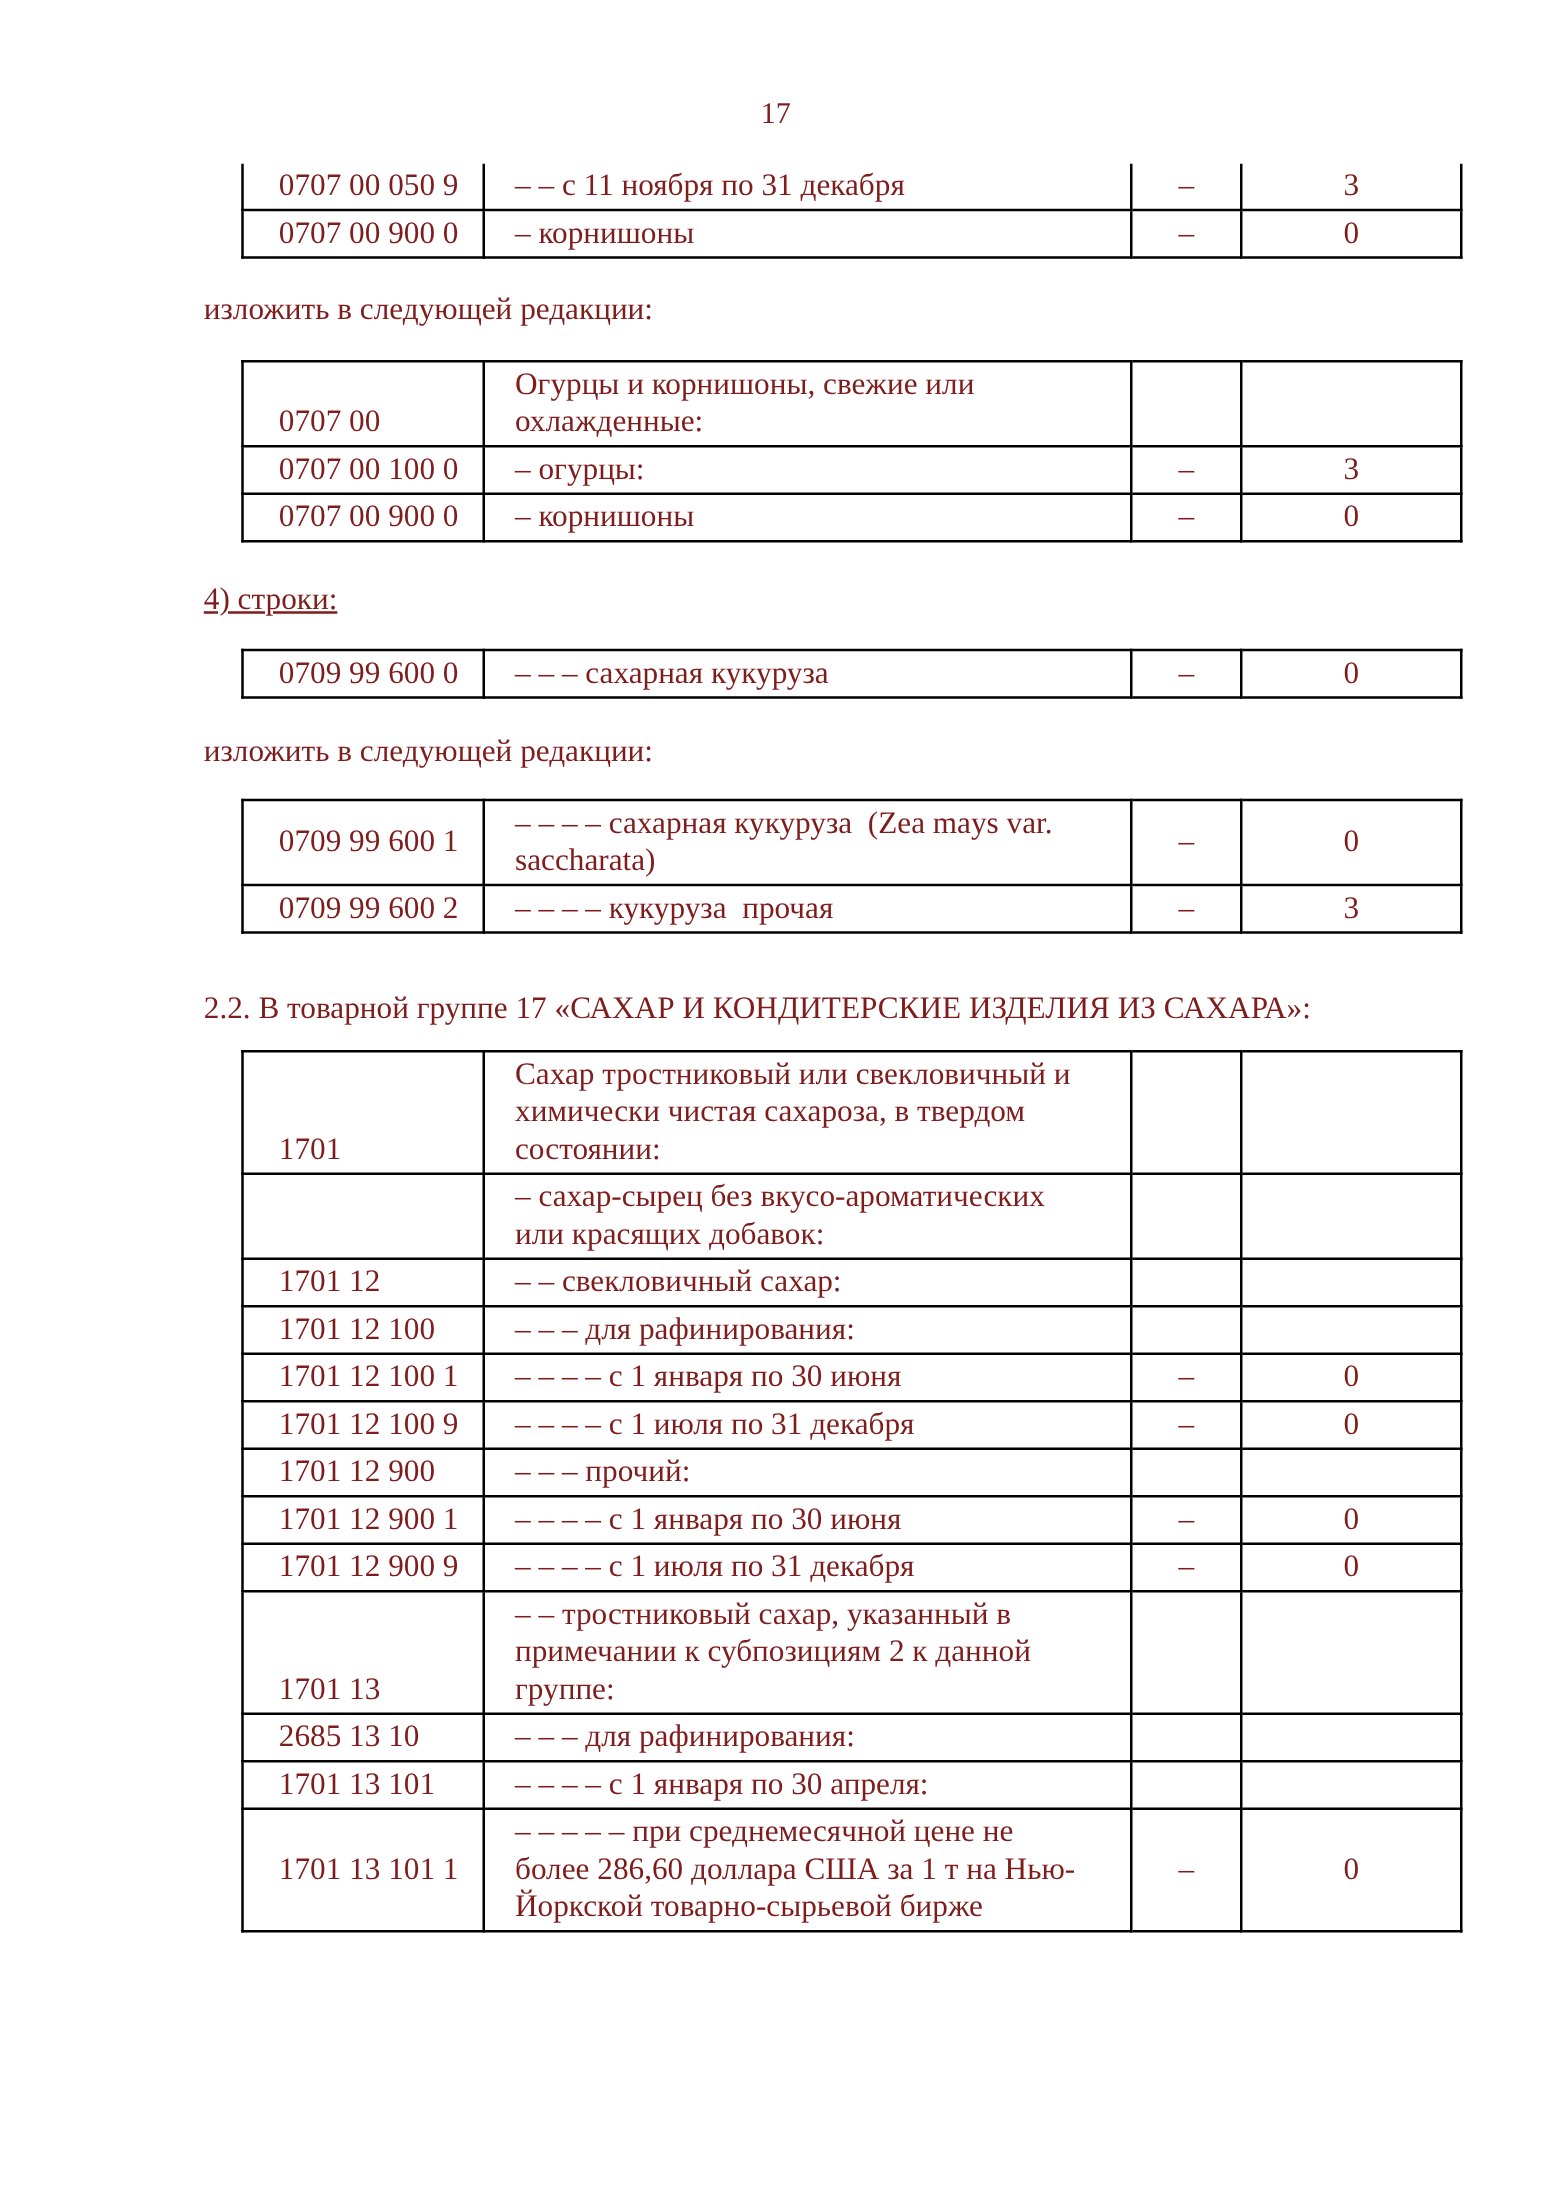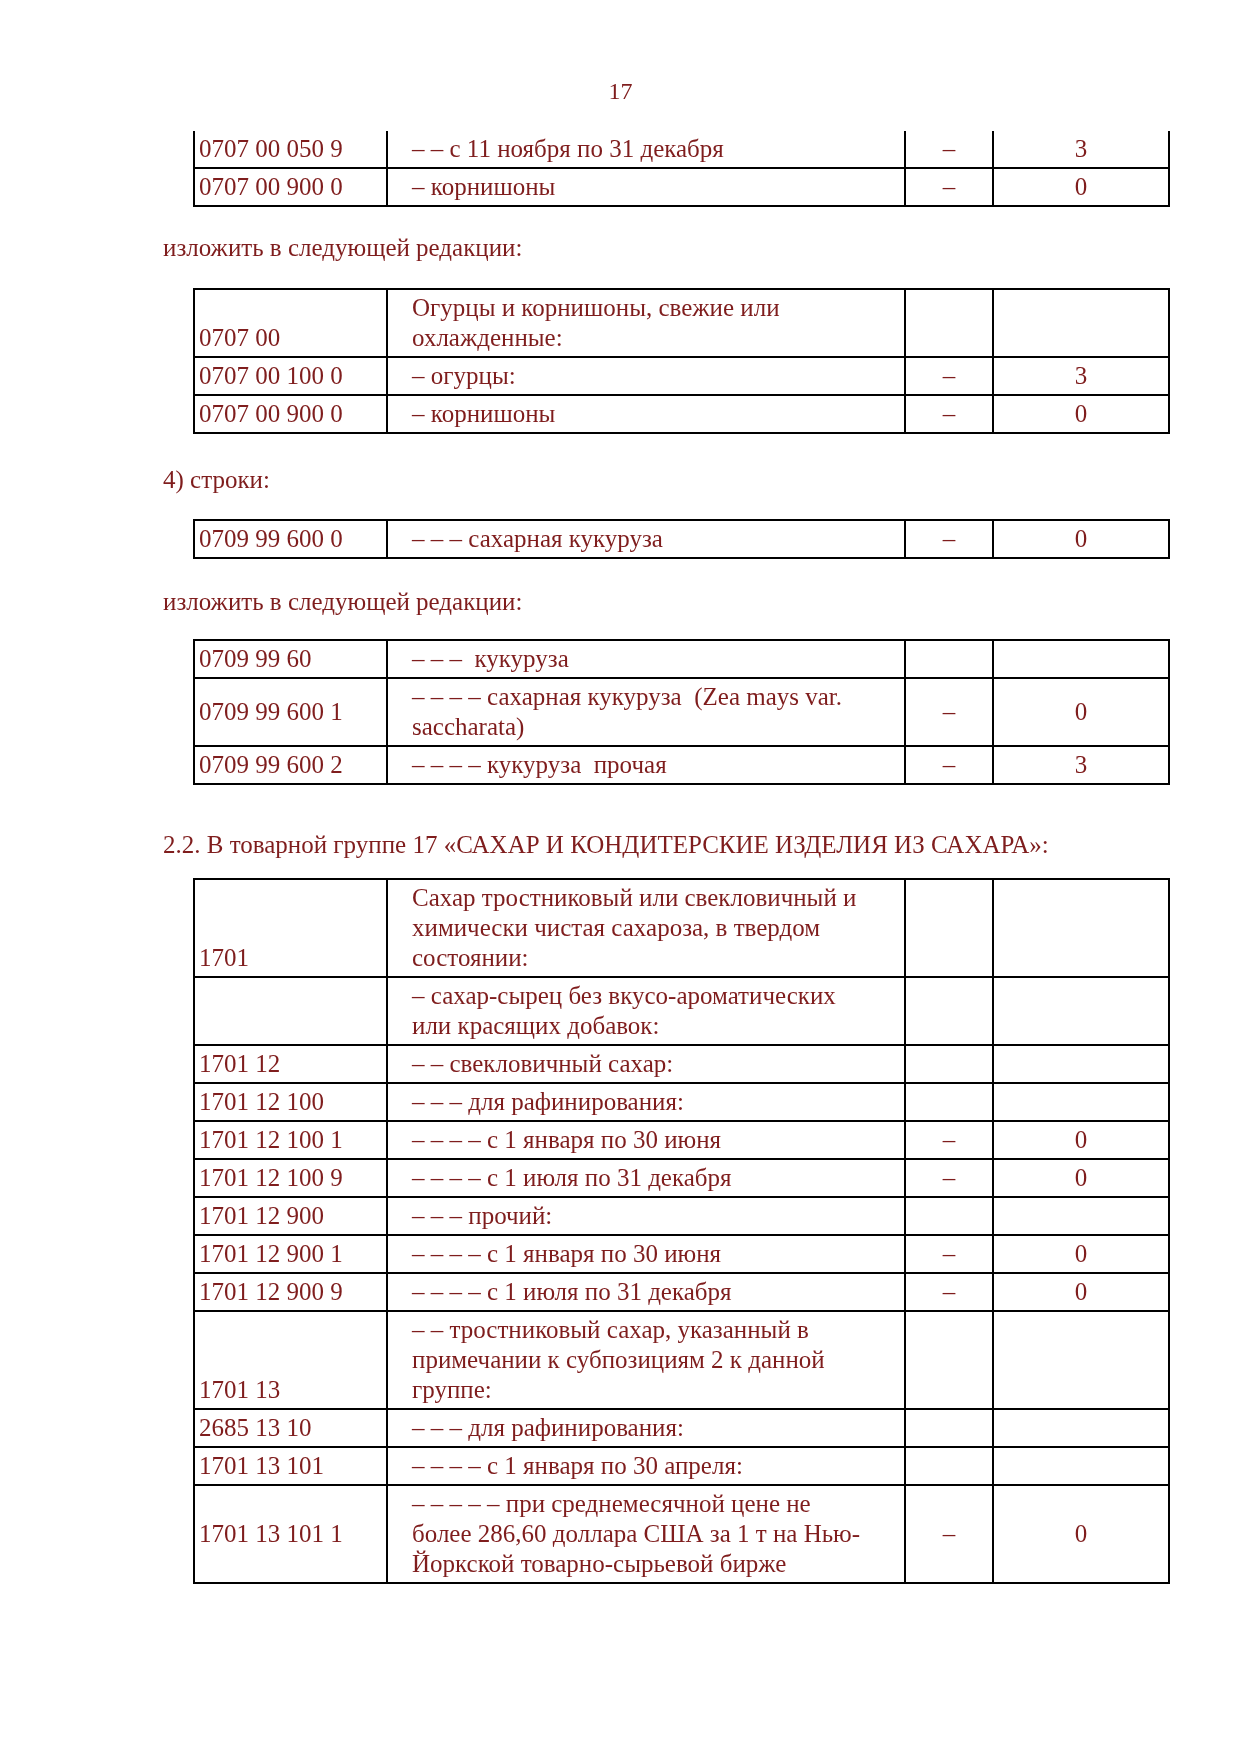--- a/index.html
+++ b/index.html
@@ -16,21 +16,21 @@
     padding:62px 74px 0 163px;
     overflow:hidden;
   }
   .page-number {
     margin:0 -74px 0 -163px;
     text-align:center;
     font-size:24px;
   }
   p.para { margin:0; }
   p.amend-1   { margin-top:26px; }
-  p.item-4    { margin-top:31px; }
+  p.item-4    { margin-top:31px;text-decoration:underline; }
   p.amend-2   { margin-top:28px; }
   p.section-22{ margin-top:45px; white-space:nowrap; }
   p.item-1    { margin-top:31px; }
 
   table.tariff {
     border-collapse:collapse;
     table-layout:fixed;
     width:975px;
     margin-left:30px;
   }
@@ -40,21 +40,21 @@
   table.t4 { margin-top:22px; }
   table.t5 { margin-top:18px; }
 
   table.tariff td {
     border:2px solid #000;
     padding:3px 8px;
     vertical-align:middle;
     white-space:pre-wrap;
     word-wrap:break-word;
   }
-  table.tariff td.code { padding-left:4px; }
+  table.tariff td.code { padding-left:28px; }
   table.tariff td.desc { padding-left:24px; padding-right:26px; }
   table.tariff td.unit, table.tariff td.rate { text-align:center; }
   
   table.no-top tr:first-child td { border-top:none; }
 </style>
 </head>
 <body>
 
 <div class="page">
 
@@ -138,26 +138,20 @@
 
   <table class="tariff t4">
     <colgroup>
         <col style="width:193px">
         <col style="width:518px">
         <col style="width:88px">
         <col style="width:176px">
       </colgroup>
     <tbody>
         <tr>
-          <td class="code">0709 99 60</td>
-          <td class="desc">– – –  кукуруза</td>
-          <td class="unit"></td>
-          <td class="rate"></td>
-        </tr>
-        <tr>
           <td class="code">0709 99 600 1</td>
           <td class="desc" style="text-align: left;">– – – – сахарная кукуруза  (Zea mays var.
 saccharata)</td>
           <td class="unit">–</td>
           <td class="rate">0</td>
         </tr>
         <tr>
           <td class="code">0709 99 600 2</td>
           <td class="desc">– – – – кукуруза  прочая</td>
           <td class="unit">–</td>

